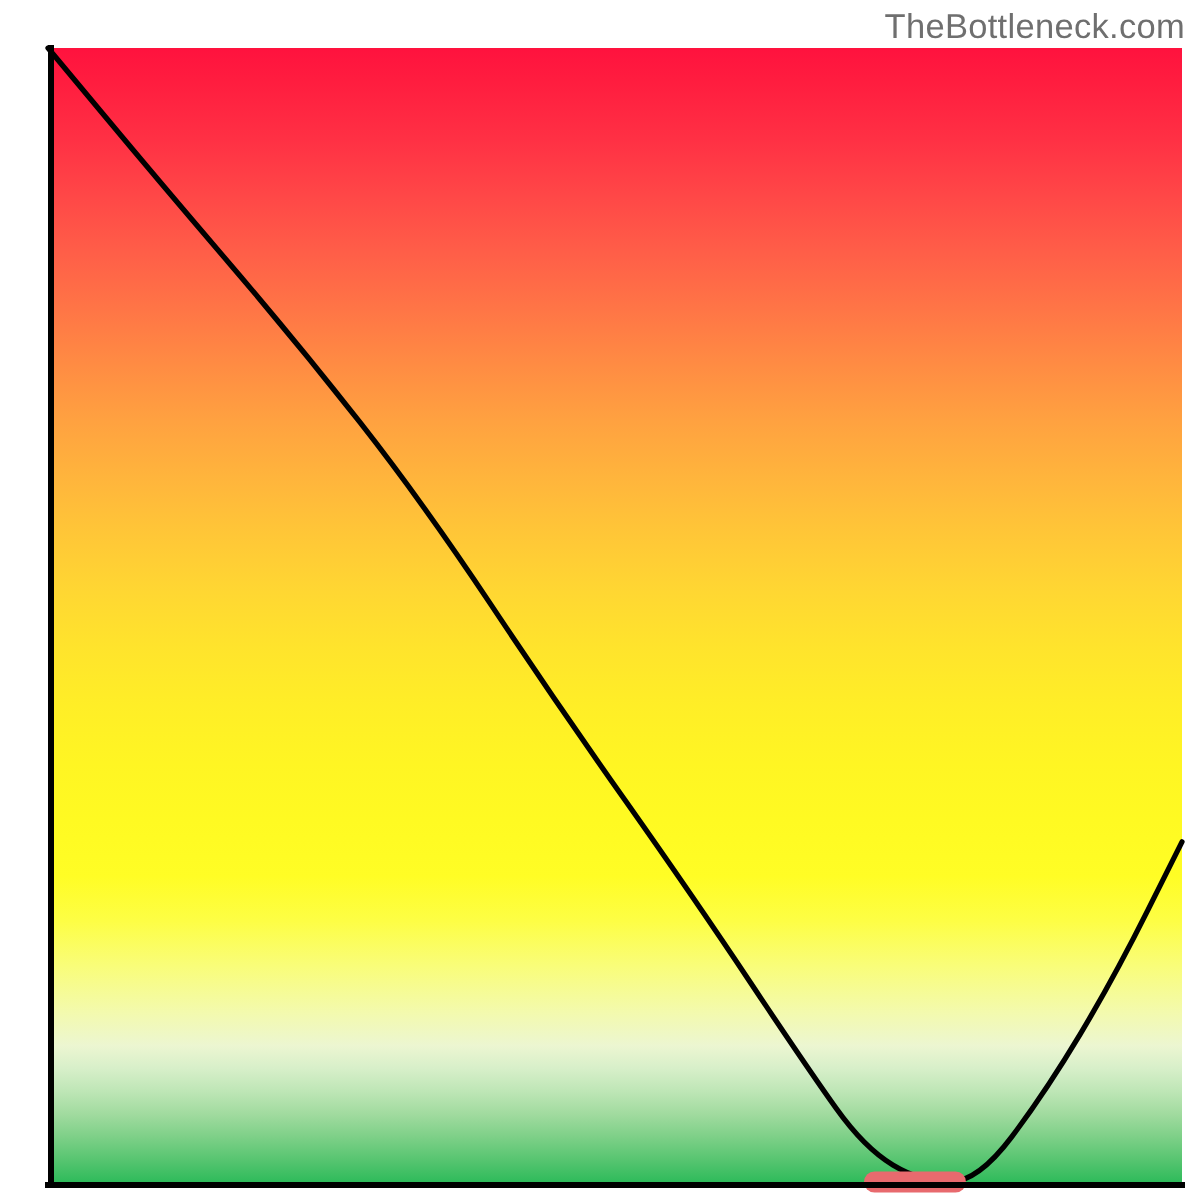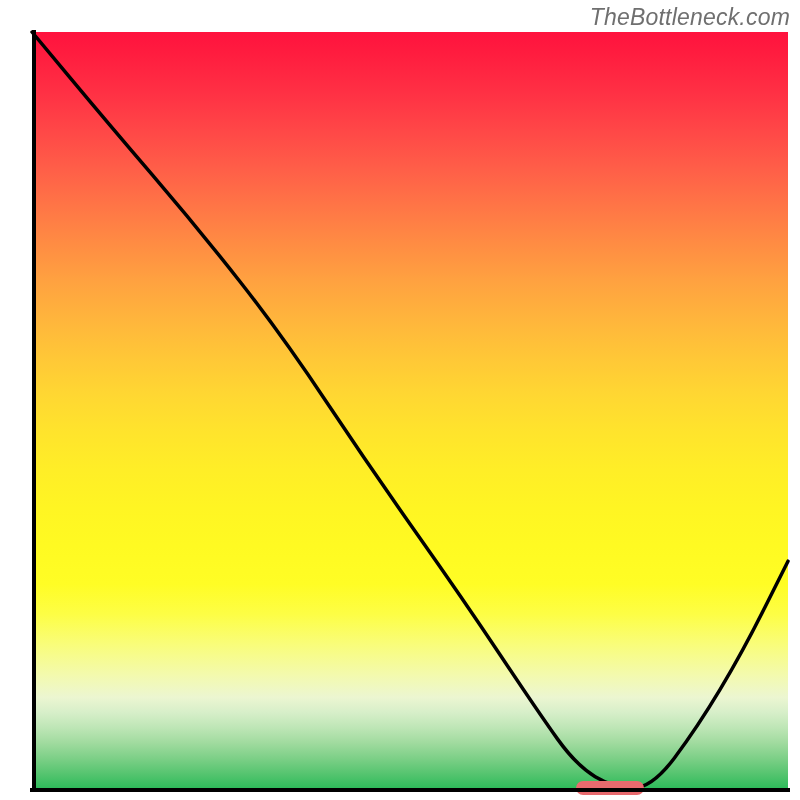--- a/index.html
+++ b/index.html
@@ -7,21 +7,20 @@
     padding: 0;
     width: 800px;
     height: 800px;
     background: #ffffff;
     font-family: Arial, Helvetica, sans-serif;
   }
   .canvas-wrap {
     position: relative;
     width: 800px;
     height: 800px;
-    font-style: italic;
   }
   .plot-bg {
     position: absolute;
     left: 32px;
     top: 32px;
     width: 756px;
     height: 756px;
     background: linear-gradient(
       to bottom,
       #ff123e 0%,

